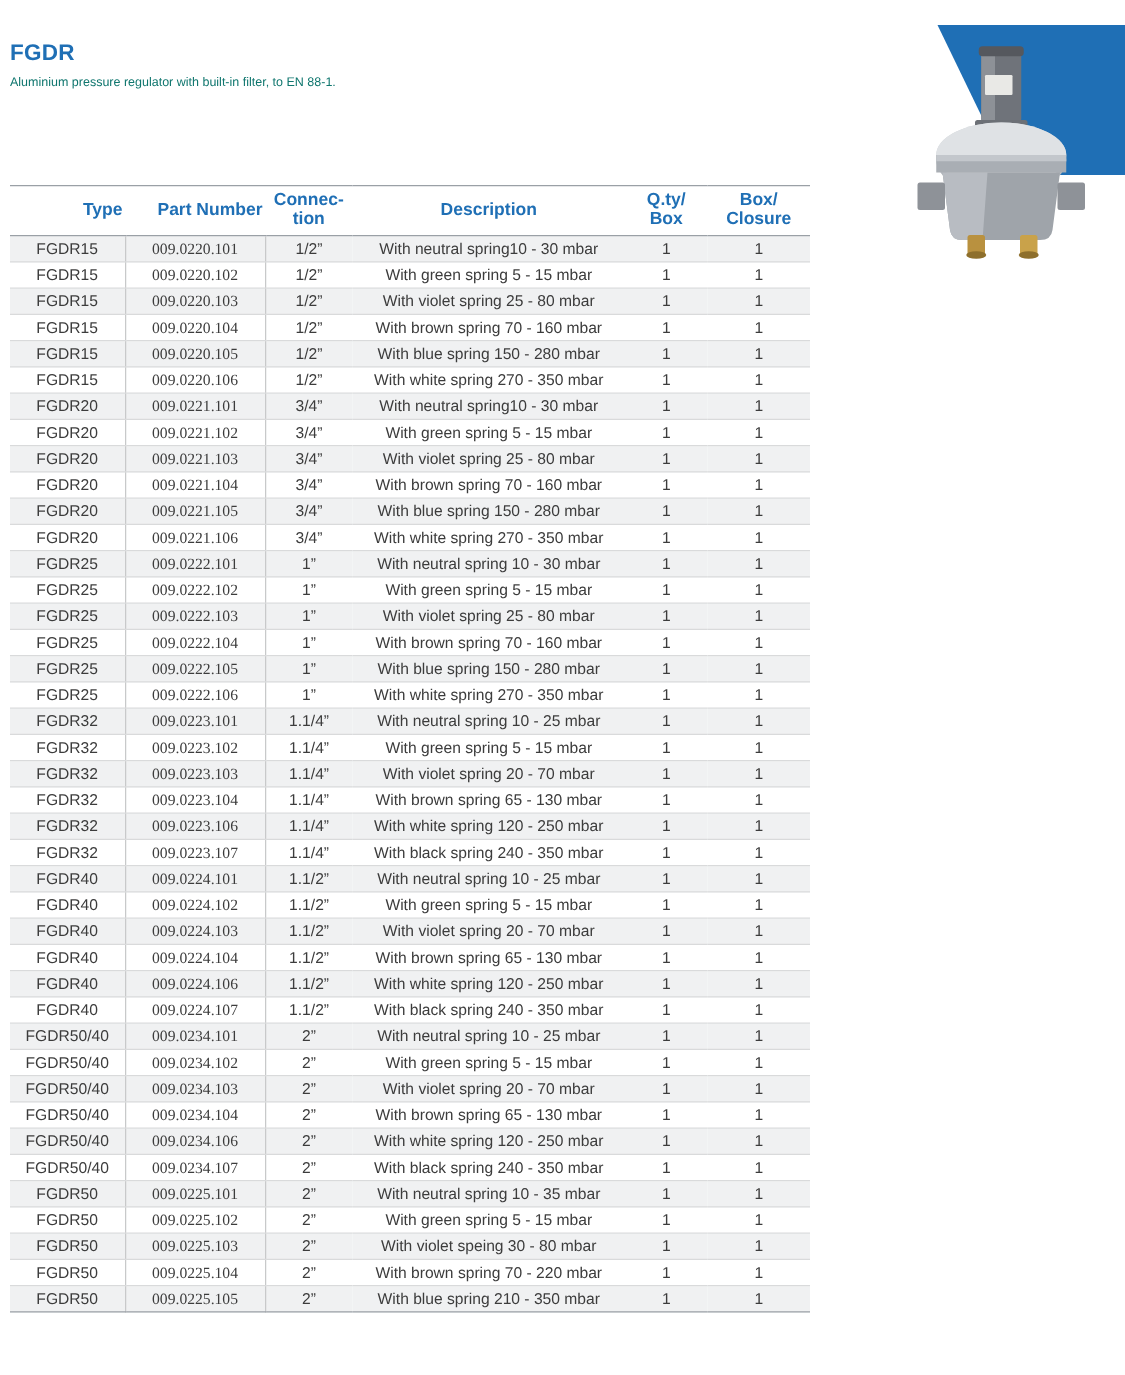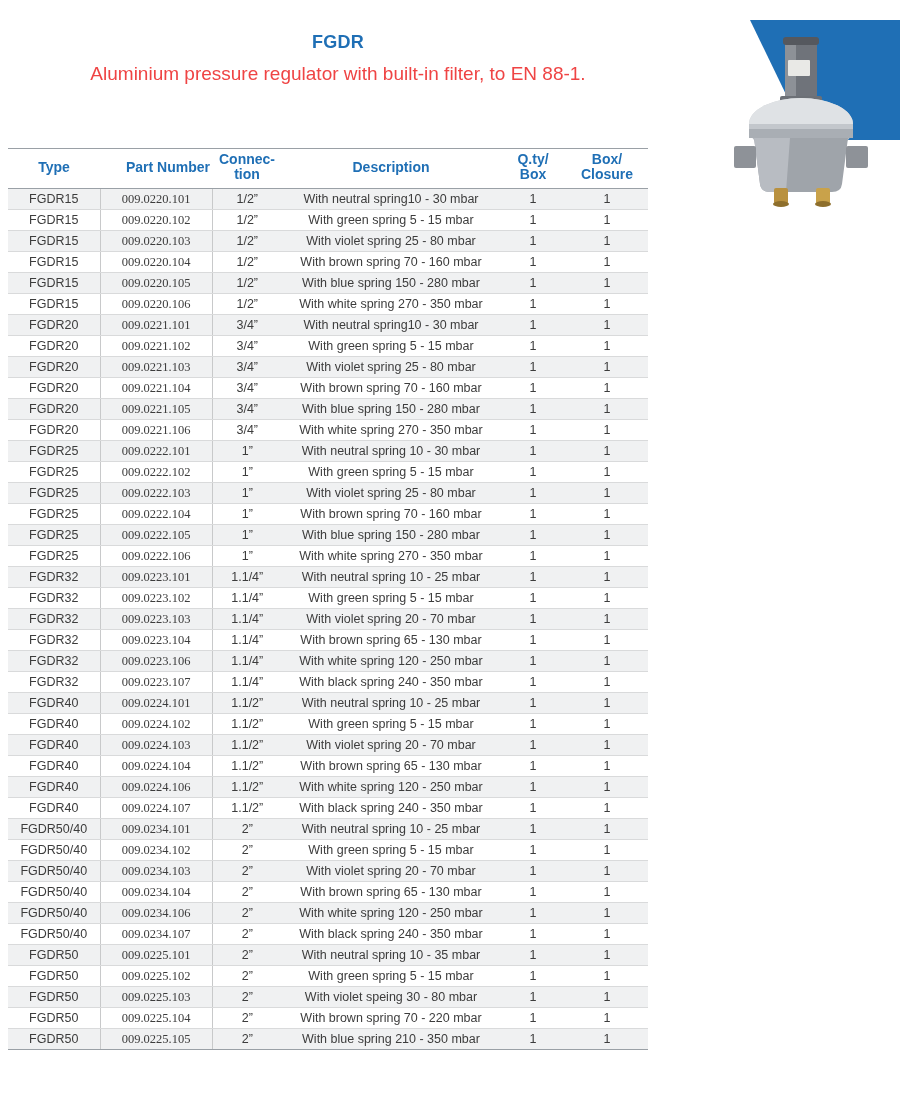--- a/index.html
+++ b/index.html
@@ -17,34 +17,33 @@
     height: 1100px;
     overflow: hidden;
   }
 
   
   .header {
     position: absolute;
     left: 8px;
     top: 32px;
     width: 660px;
-    text-align: center;
   }
   .doc-title {
     color: #1f6fb5;
     font-size: 18px;
     font-weight: bold;
     letter-spacing: 0.2px;
     margin: 0 0 5px 0;
   }
   .desc-line {
-    color: #ef4444;
-    font-size: 19px;
+    color: #0f766e;
+    font-size: 10px;
     line-height: 18.5px;
-    margin: 12px;
+    margin: 0;
   }
 
   
   .product-art {
     position: absolute;
     right: 0px;
     top: 20px;
     width: 210px;
     height: 190px;
   }
@@ -66,21 +65,21 @@
     color: #1f6fb5;
     font-size: 14px;
     font-weight: bold;
     text-align: center;
     vertical-align: middle;
     padding: 3px 2px 6px 2px;
     line-height: 15px;
     border-bottom: 1.6px solid #9aa0a6;
     border-top: 1.6px solid #9aa0a6;
   }
-  table.parts thead th.col-type { width: 92px; }
+  table.parts thead th.col-type { width: 92px; text-align: right; }
   table.parts thead th.col-part { width: 112px; text-align: right; }
   table.parts thead th.col-conn { width: 70px; }
   table.parts thead th.col-desc { width: 218px; }
   table.parts thead th.col-qty  { width: 66px; }
   table.parts thead th.col-box  { width: 82px; }
 
   table.parts tbody td {
     text-align: center;
     padding: 2.5px 3px;
     border-bottom: 0.8px solid #d9dadb;

